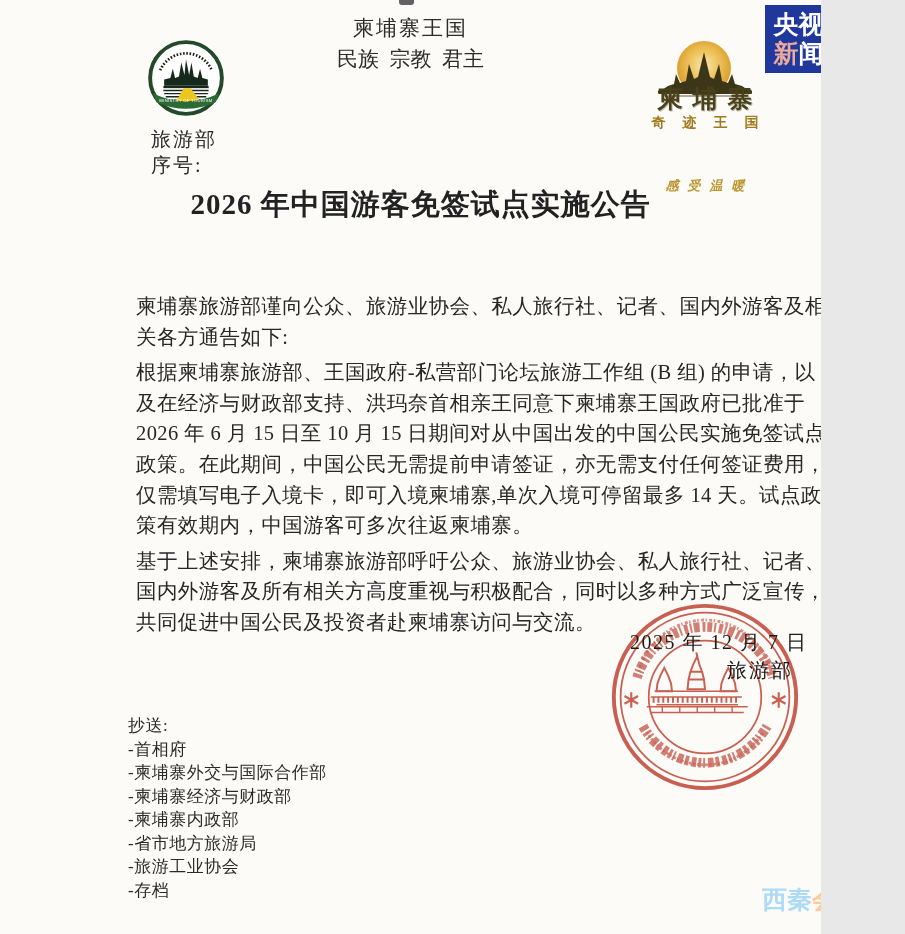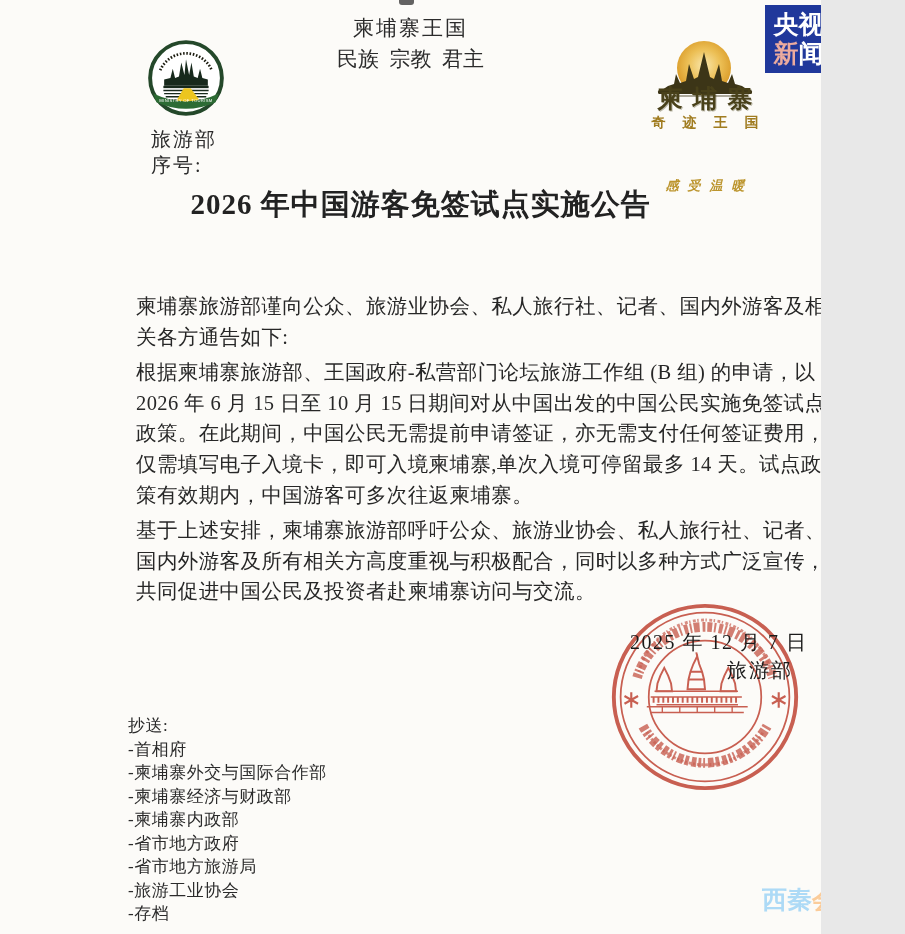--- a/index.html
+++ b/index.html
@@ -147,20 +147,21 @@
     <div class="t2">2026 年中国游客免签试点实施公告</div>
   </div>
 
   <div class="abs body-text">
     <div class="para">
       <div class="bline">柬埔寨旅游部谨向公众、旅游业协会、私人旅行社、记者、国内外游客及相</div>
       <div class="bline">关各方通告如下:</div>
     </div>
     <div class="para">
       <div class="bline">根据柬埔寨旅游部、王国政府-私营部门论坛旅游工作组 (B 组) 的申请，以</div>
+      <div class="bline">及在经济与财政部支持、洪玛奈首相亲王同意下柬埔寨王国政府已批准于</div>
       <div class="bline">2026 年 6 月 15 日至 10 月 15 日期间对从中国出发的中国公民实施免签试点</div>
       <div class="bline">政策。在此期间，中国公民无需提前申请签证，亦无需支付任何签证费用，</div>
       <div class="bline">仅需填写电子入境卡，即可入境柬埔寨,单次入境可停留最多 14 天。试点政</div>
       <div class="bline">策有效期内，中国游客可多次往返柬埔寨。</div>
     </div>
     <div class="para">
       <div class="bline">基于上述安排，柬埔寨旅游部呼吁公众、旅游业协会、私人旅行社、记者、</div>
       <div class="bline">国内外游客及所有相关方高度重视与积极配合，同时以多种方式广泛宣传，</div>
       <div class="bline">共同促进中国公民及投资者赴柬埔寨访问与交流。</div>
     </div>
@@ -198,21 +199,20 @@
   </svg>
   <div class="abs seal-date">2025 年 12 月 7 日</div>
   <div class="abs seal-signer">旅游部</div>
 
   <div class="abs cc">
     <div>抄送:</div>
     <div>-首相府</div>
     <div>-柬埔寨外交与国际合作部</div>
     <div>-柬埔寨经济与财政部</div>
     <div>-柬埔寨内政部</div>
-    <div>-省市地方政府</div>
     <div>-省市地方旅游局</div>
     <div>-旅游工业协会</div>
     <div>-存档</div>
   </div>
 
   <div class="abs wm">
     <span class="b">西秦</span><span class="o">会馆</span>
   </div>
 
 </div>

